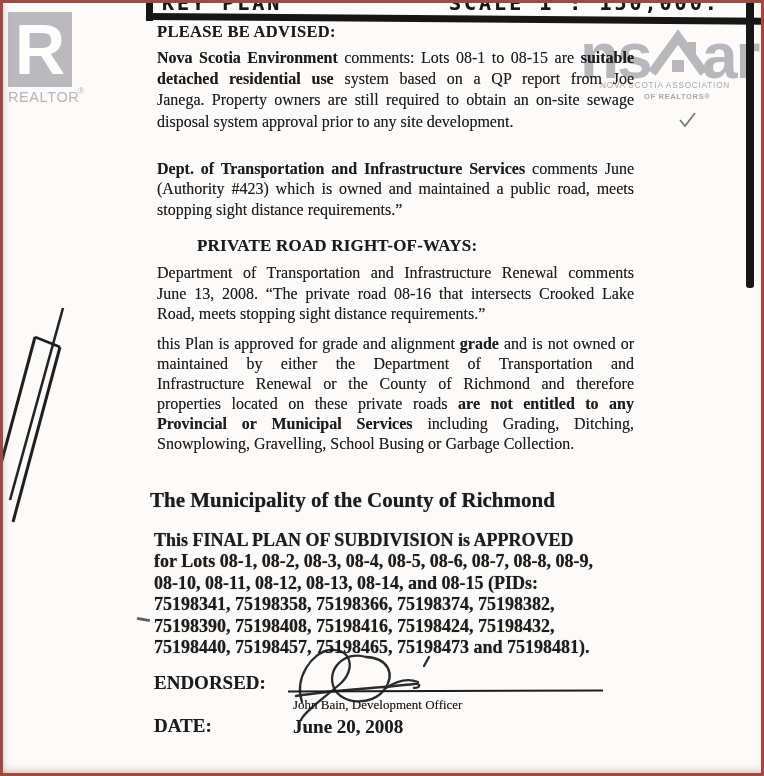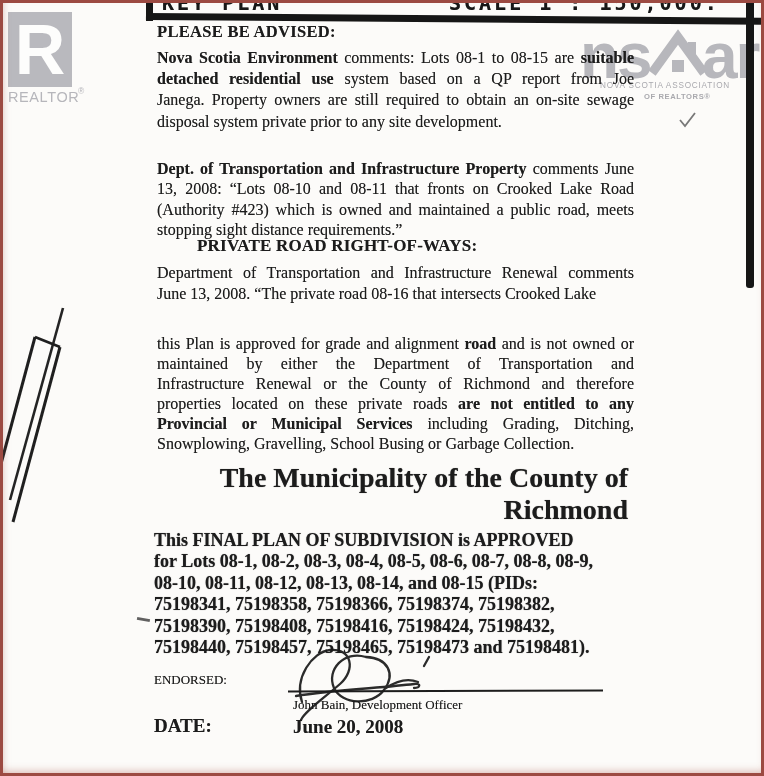--- a/index.html
+++ b/index.html
@@ -34,23 +34,23 @@
   .b, .bold{font-weight:bold;}
   .para{width:477px;font-size:16px;}
   .para .line{white-space:nowrap;}
   .para.j .line:not(:last-child){text-align:justify;text-align-last:justify;}
   .h-advised{left:157px;top:22px;font-size:16.5px;font-weight:bold;letter-spacing:.3px;}
   #para-env{left:157px;top:47px;line-height:21.2px;}
   #para-dept{left:157px;top:159px;line-height:20.4px;}
   .h-private{left:149px;top:236px;font-size:17px;font-weight:bold;letter-spacing:.2px;margin-left:48px;}
   #para-dept2{left:157px;top:263px;line-height:20.6px;}
   #para-row{left:157px;top:334px;line-height:19.9px;}
-  .h-muni{left:150px;top:462px;width:478px;text-align:right;font-size:28px;font-weight:bold;text-shadow:0 0 .8px rgba(15,15,15,.6);}
+  .h-muni{left:150px;top:488px;width:478px;text-align:left;font-size:21px;font-weight:bold;text-shadow:0 0 .8px rgba(15,15,15,.6);}
   #approval{left:154px;top:530px;line-height:21.4px;font-size:18px;font-weight:bold;width:490px;text-shadow:0 0 .8px rgba(15,15,15,.65);}
-  .h-endorsed{left:154px;top:672px;font-size:13px;font-weight:normal;}
+  .h-endorsed{left:154px;top:672px;font-size:19px;font-weight:bold;}
   .sig-line{position:absolute;left:288px;top:690px;width:315px;height:2px;background:#1d1d1d;transform:rotate(-.15deg);z-index:2;}
   .signatory{left:293px;top:697px;font-size:13px;}
   .h-date{left:154px;top:715px;font-size:19px;font-weight:bold;}
   .date-value{left:293px;top:716px;font-size:19px;font-weight:bold;}
   .sig-svg{position:absolute;left:282px;top:630px;z-index:3;}
   
   .diag-svg{position:absolute;left:0;top:292px;z-index:2;}
   .artifact-check{position:absolute;left:677px;top:110px;z-index:2;}
   .artifact-dash{position:absolute;left:137px;top:618px;width:13px;height:2.5px;background:#3a3a3a;transform:rotate(10deg);opacity:.8;z-index:2;}
 </style>
@@ -90,39 +90,39 @@
   <line x1="60" y1="55" x2="13" y2="230" stroke="#1f1f1f" stroke-width="3"></line>
   <line x1="35" y1="45" x2="60" y2="55" stroke="#1f1f1f" stroke-width="2.6"></line>
 </svg>
 
 <div class="doc h-advised">PLEASE BE ADVISED:</div>
 
 <div class="doc para j" id="para-env">
     <div class="line"><span class="b">Nova Scotia Environment</span><span> comments: Lots 08-1 to 08-15 are </span><span class="b">suitable</span></div>
     <div class="line"><span class="b">detached residential use</span><span> system based on a QP report from Joe</span></div>
     <div class="line"><span>Janega. Property owners are still required to obtain an on-site sewage</span></div>
-    <div class="line"><span>disposal system private prior to any site development.</span></div>
+    <div class="line"><span>disposal system approval prior to any site development.</span></div>
   </div>
 
 <div class="doc para j" id="para-dept">
-    <div class="line"><span class="b">Dept. of Transportation and Infrastructure Property</span><span> comments June</span></div>
-    <div class="line"><span>13, 2008: “Lots 08-10 and 08-11 that fronts on Crooked Lake Road</span></div>
+    <div class="line"><span class="b">Dept. of Transportation and Infrastructure Services</span><span> comments June</span></div>
     <div class="line"><span>(Authority #423) which is owned and maintained a public road, meets</span></div>
     <div class="line"><span>stopping sight distance requirements.”</span></div>
   </div>
 
 <div class="doc h-private">PRIVATE ROAD RIGHT-OF-WAYS:</div>
 
 <div class="doc para j" id="para-dept2">
     <div class="line"><span>Department of Transportation and Infrastructure Renewal comments</span></div>
     <div class="line"><span>June 13, 2008. “The private road 08-16 that intersects Crooked Lake</span></div>
+    <div class="line"><span>Road, meets stopping sight distance requirements.”</span></div>
   </div>
 
 <div class="doc para j" id="para-row">
-    <div class="line"><span>this Plan is approved for grade and alignment </span><span class="b">road</span><span> and is not owned or</span></div>
+    <div class="line"><span>this Plan is approved for grade and alignment </span><span class="b">grade</span><span> and is not owned or</span></div>
     <div class="line"><span>maintained by either the Department of Transportation and</span></div>
     <div class="line"><span>Infrastructure Renewal or the County of Richmond and therefore</span></div>
     <div class="line"><span>properties located on these private roads </span><span class="b">are not entitled to any</span></div>
     <div class="line"><span class="b">Provincial or Municipal Services</span><span> including Grading, Ditching,</span></div>
     <div class="line"><span>Snowplowing, Gravelling, School Busing or Garbage Collection.</span></div>
   </div>
 
 <div class="doc h-muni">The Municipality of the County of Richmond</div>
 
 <div class="doc para" id="approval">

